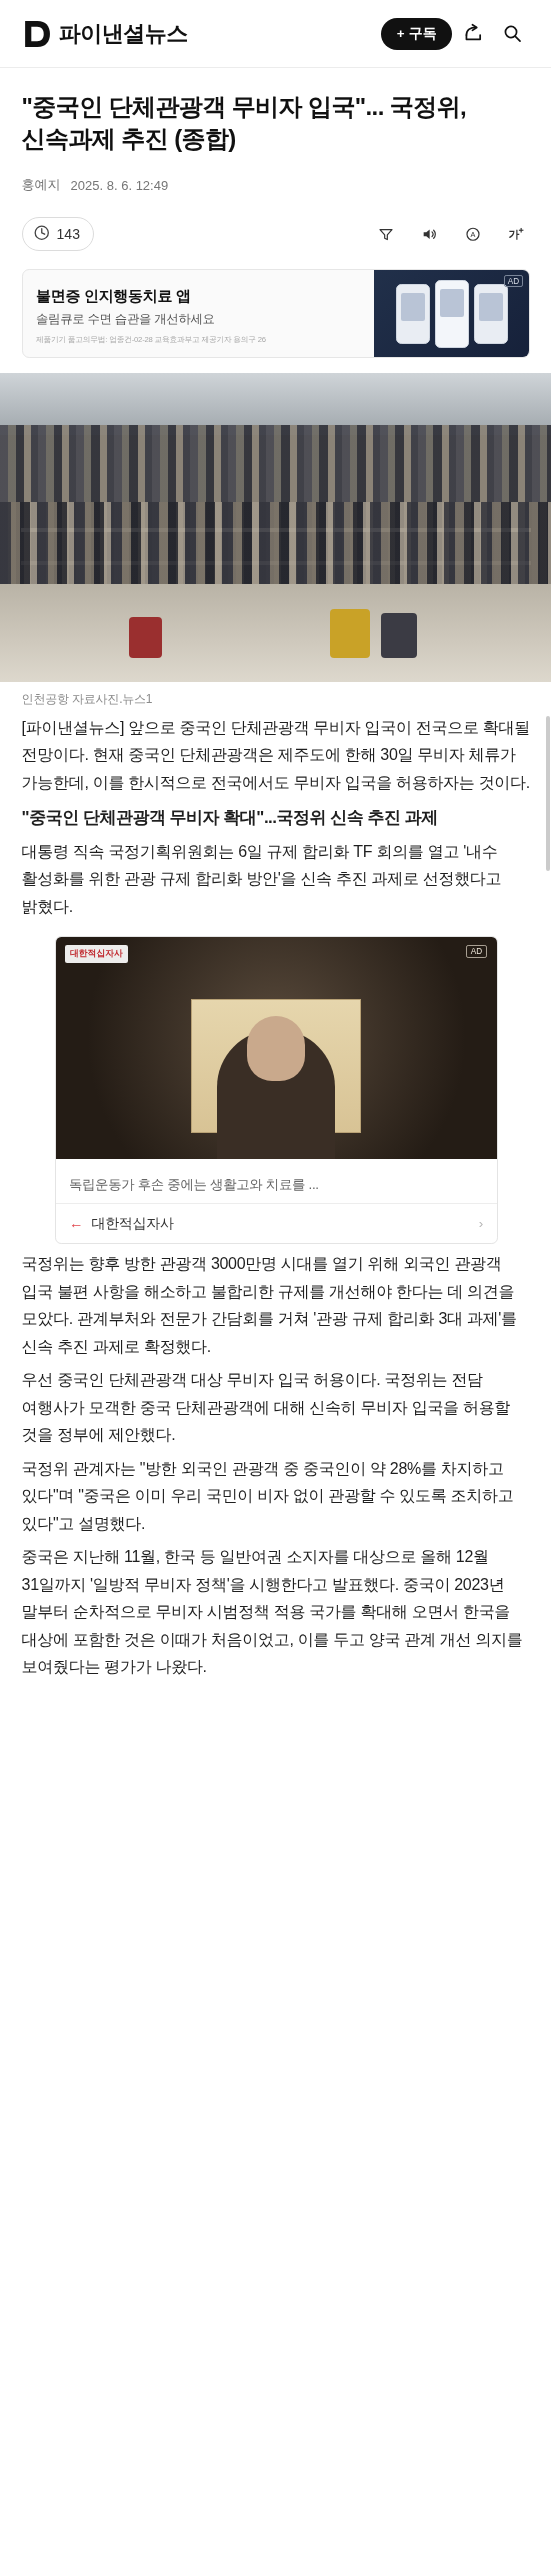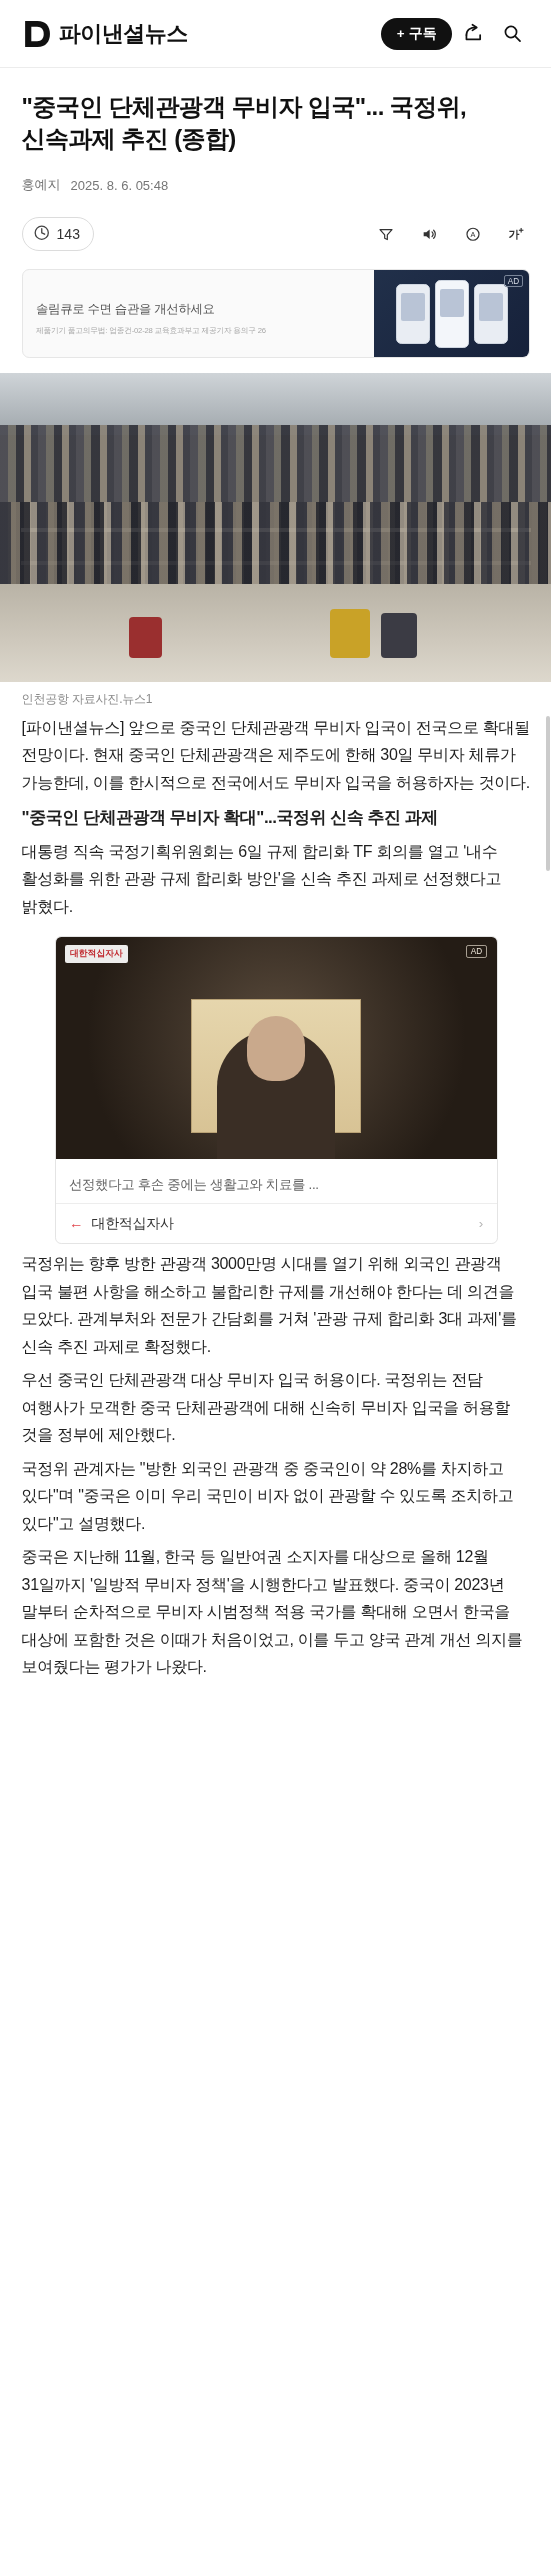--- a/index.html
+++ b/index.html
@@ -389,21 +389,21 @@
       </svg>
     </button>
   </div>
 
   <div class="article">
 
     <h1 class="headline">"중국인 단체관광객 무비자 입국"... 국정위, 신속과제 추진 (종합)</h1>
 
     <div class="byline">
       <span>홍예지</span>
-      <span>2025. 8. 6. 05:48</span>
+      <span>2025. 8. 6. 12:49</span>
     </div>
 
     <div class="action-row">
       <button class="reaction-pill">
         <span>
           <svg width="17.5" height="17.5" viewBox="0 0 24 24" fill="none" stroke="#444" stroke-width="1.8" stroke-linecap="round" aria-hidden="true">
             <circle cx="12" cy="12" r="9"></circle>
             <polyline points="12,6.5 12,12 16,14"></polyline>
           </svg>
         </span>
@@ -436,20 +436,21 @@
             <text x="1" y="19" font-size="19" font-family="Liberation Sans, sans-serif" font-weight="bold">가</text>
             <rect x="19" y="4" width="8" height="2"></rect>
             <rect x="22" y="1" width="2" height="8"></rect>
           </svg>
         </button>
       </div>
     </div>
 
     <div class="ad-banner">
       <div class="ad-text">
+        <div class="ad-title">불면증 인지행동치료 앱</div>
         <div class="ad-sub">솔림큐로 수면 습관을 개선하세요</div>
         <div class="ad-meta">제품기기 품고의무법: 업종건-02-28 교육효과부고 제공기자 용의구 26</div>
       </div>
       <div class="ad-thumb">
         <div class="phone"></div>
         <div class="phone mid"></div>
         <div class="phone"></div>
         <span class="ad-badge">AD</span>
       </div>
     </div>
@@ -477,21 +478,21 @@
 
     <div class="card-ad">
       <div class="media">
         <div class="scroll"></div>
         <div class="person"></div>
         <div class="head"></div>
         <span class="brand">대한적십자사</span>
         <span class="adtag">AD</span>
       </div>
       <div class="cap">
-        <div class="cap-desc">선정했다고 후손 중에는 생활고와 치료를 ...</div>
+        <div class="cap-desc">독립운동가 후손 중에는 생활고와 치료를 ...</div>
       </div>
       <div class="foot">
         <span class="back-arrow">←</span>
         <span class="sponsor">대한적십자사</span>
         <span class="spacer"></span>
         <span class="chev">›</span>
       </div>
     </div>
 
     <div class="body-text">

